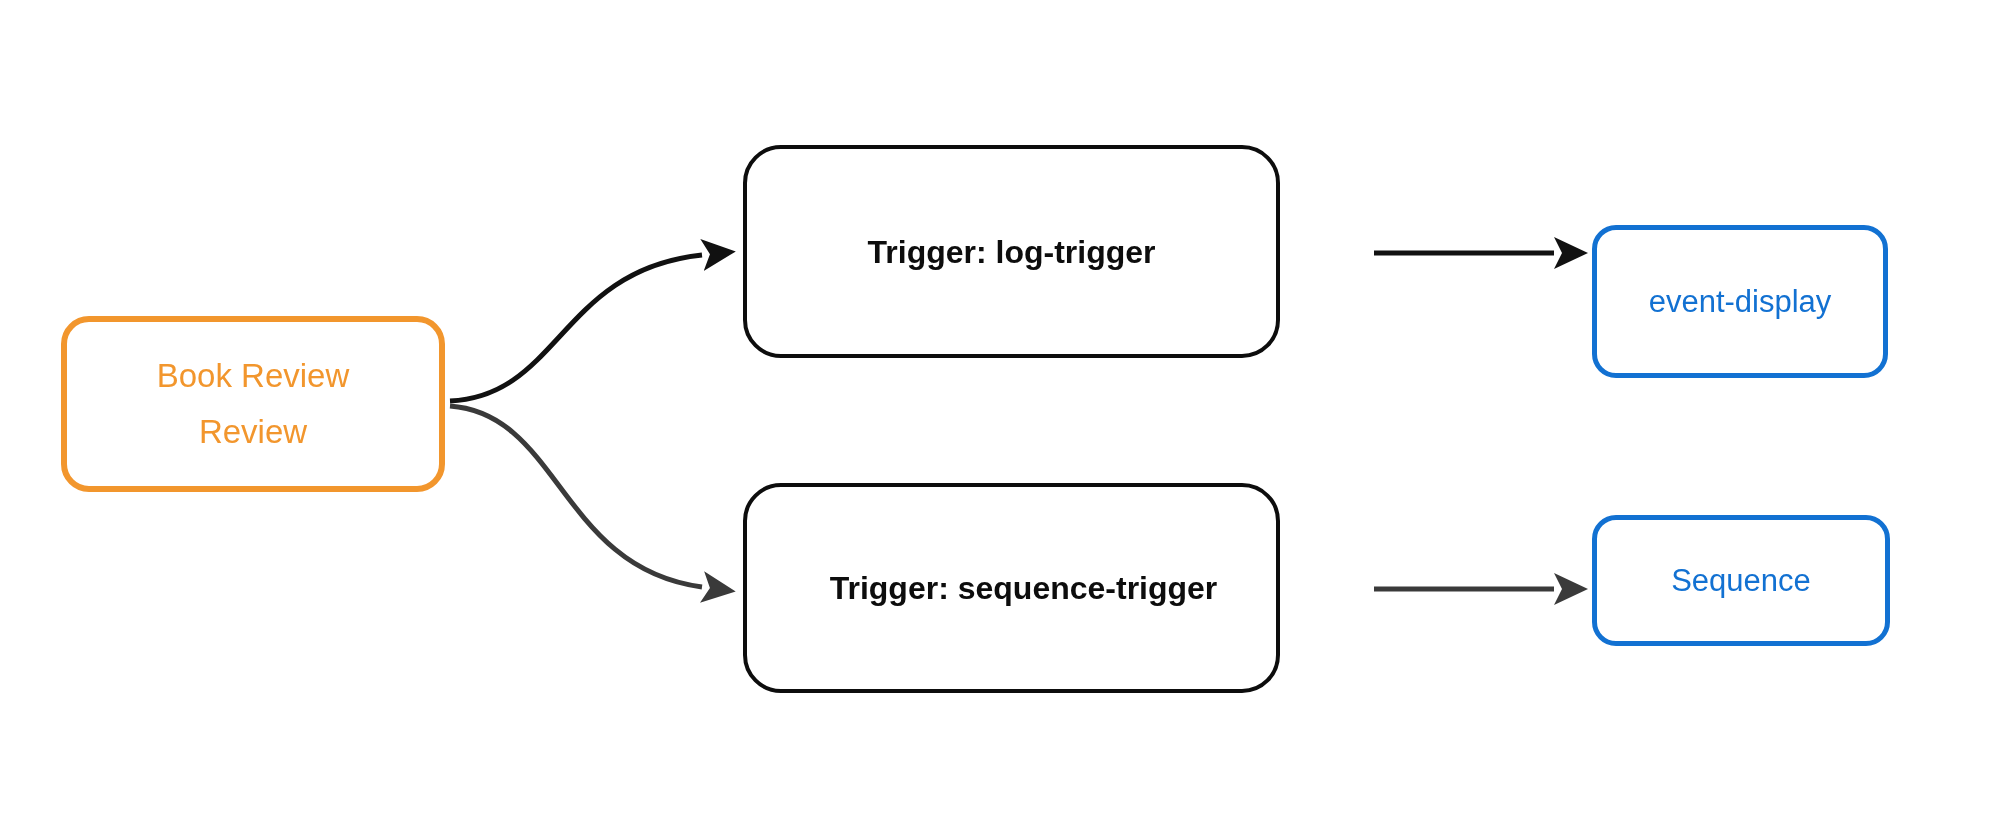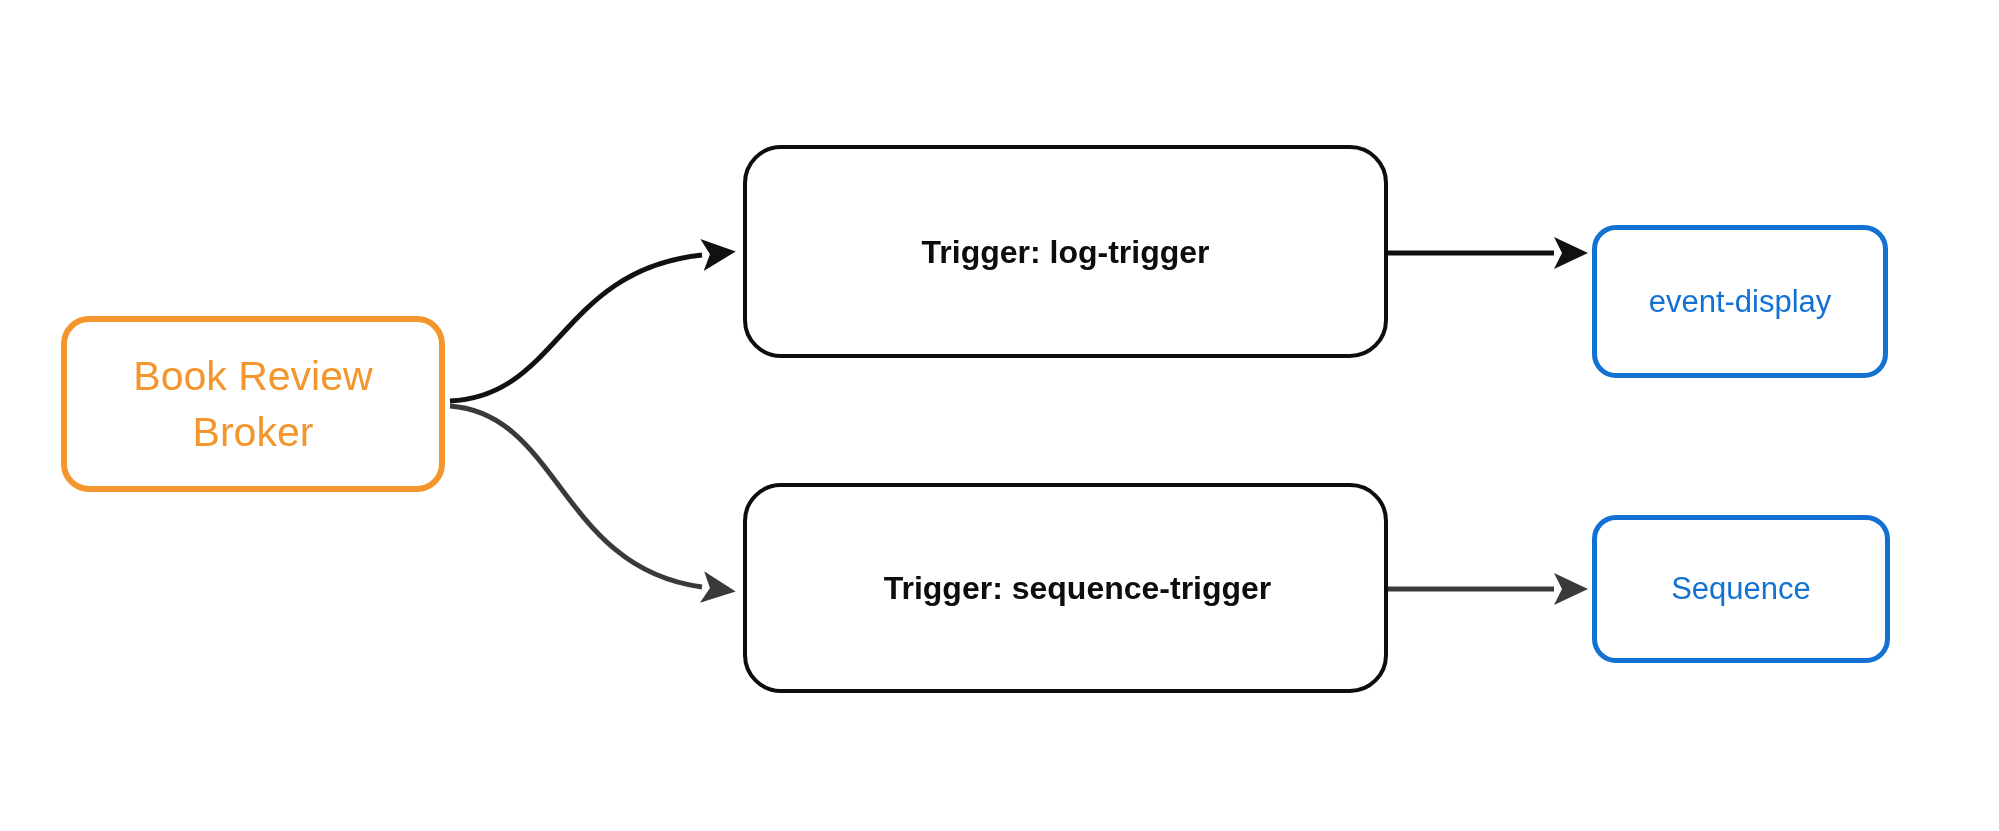--- a/index.html
+++ b/index.html
@@ -27,39 +27,39 @@
     align-items: center;
     justify-content: center;
     text-align: center;
     white-space: nowrap;
   }
   .node-broker {
     left: 61px; top: 316px; width: 384px; height: 176px;
     border: 6px solid var(--orange);
     border-radius: 28px;
     color: var(--orange);
-    font-size: 41px; line-height: 56px;
+    font-size: 33px; line-height: 56px;
   }
   .node-trigger {
-    width: 645px;
+    width: 537px;
     border: 4px solid var(--ink);
     border-radius: 38px;
     color: var(--ink);
     font-size: 32px; line-height: 58px; text-align: center;
   }
   .node-trigger-log { left: 743px; top: 145px; height: 213px; }
   .node-trigger-seq { left: 743px; top: 483px; height: 210px; padding-left: 24px; }
   .node-blue {
     border: 5px solid var(--blue);
     border-radius: 24px;
     color: var(--blue);
     font-size: 31px; line-height: 40px;
   }
   .node-event { left: 1592px; top: 177px; width: 296px; height: 153px; margin-top: 48px; }
-  .node-sequence { left: 1592px; top: 515px; width: 298px; height: 148px; }
+  .node-sequence { left: 1592px; top: 515px; width: 298px; height: 131px; }
   .t-bold { font-weight: 700; }
 </style>
 </head>
 <body>
 
 <div class="canvas">
 
   <svg class="edge-layer" viewBox="0 0 1999 831" xmlns="http://www.w3.org/2000/svg">
     <defs>
       <marker id="arrow-black" markerUnits="userSpaceOnUse" markerWidth="36" markerHeight="36" refX="0" refY="18" orient="auto">
@@ -74,21 +74,21 @@
 
     <path class="edge" d="M450,406 C560,414 560,568 702,587" marker-end="url(#arrow-gray)" stroke="#3A3A3A"></path>
 
     <path class="edge" d="M1374,253 L1554,253" marker-end="url(#arrow-black)" stroke="#111111"></path>
 
     <path class="edge" d="M1374,589 L1554,589" marker-end="url(#arrow-gray)" stroke="#3A3A3A"></path>
   </svg>
 
   <div class="node node-broker">
     <div>Book Review</div>
-    <div>Broker</div>
+    <div>Review</div>
   </div>
 
   <div class="node node-trigger node-trigger-log">
     <div class="t-bold">Trigger: log-trigger</div>
   </div>
 
   <div class="node node-trigger node-trigger-seq">
     <div class="t-bold">Trigger: sequence-trigger</div>
   </div>
 

